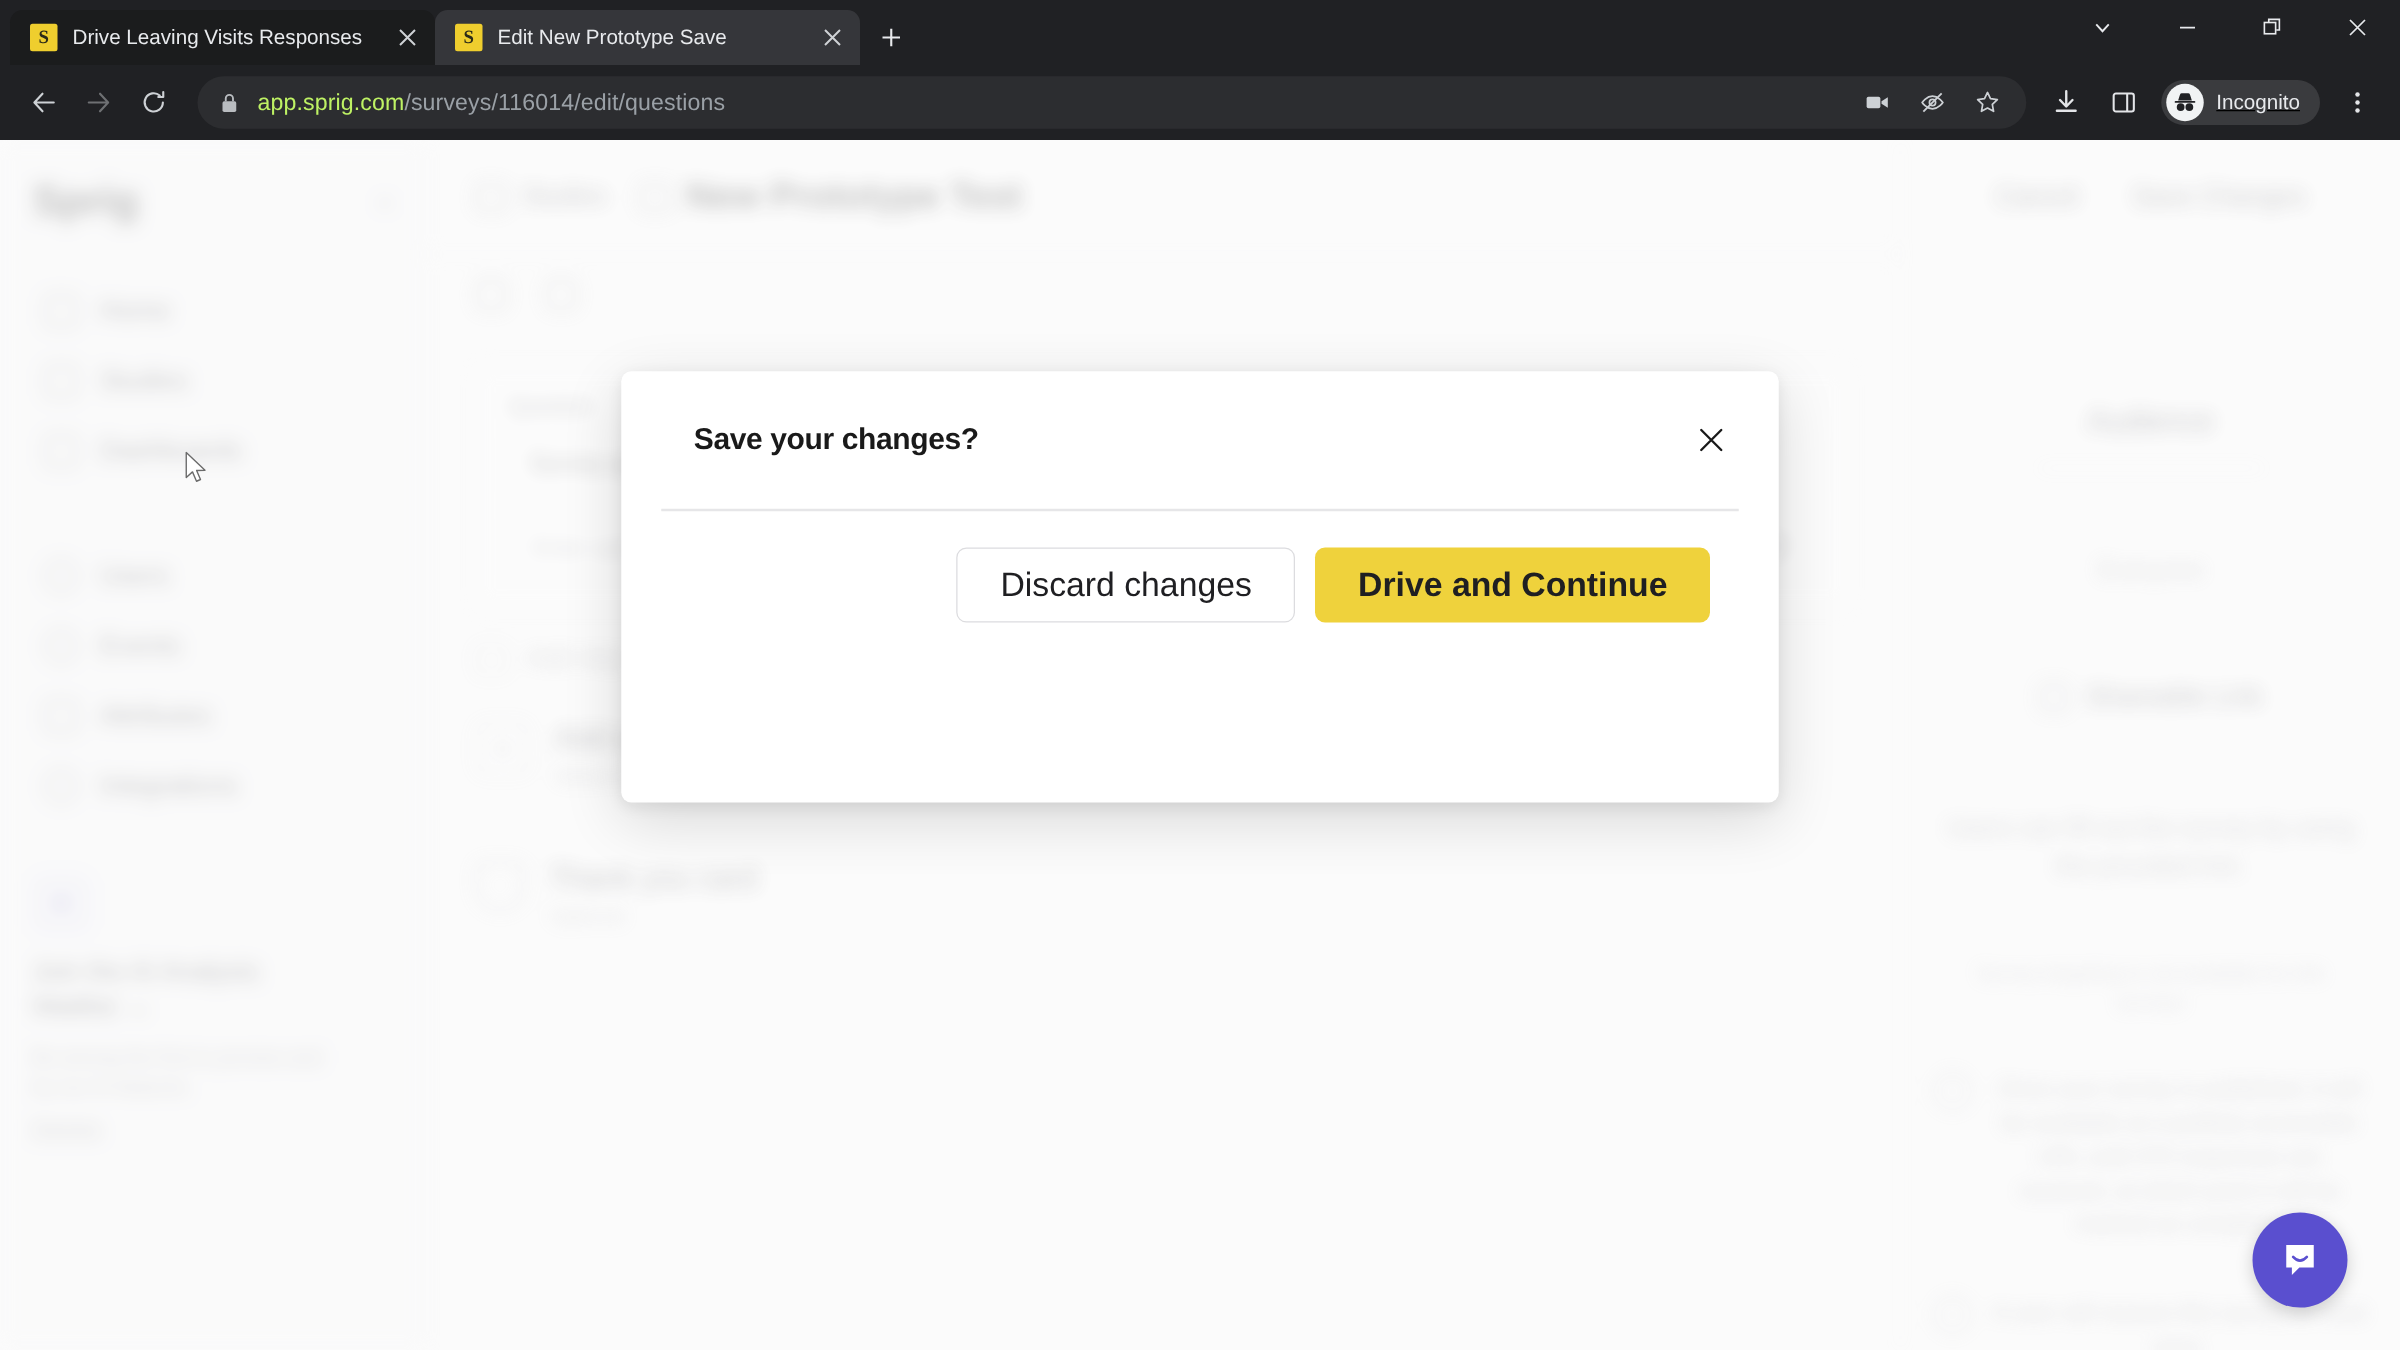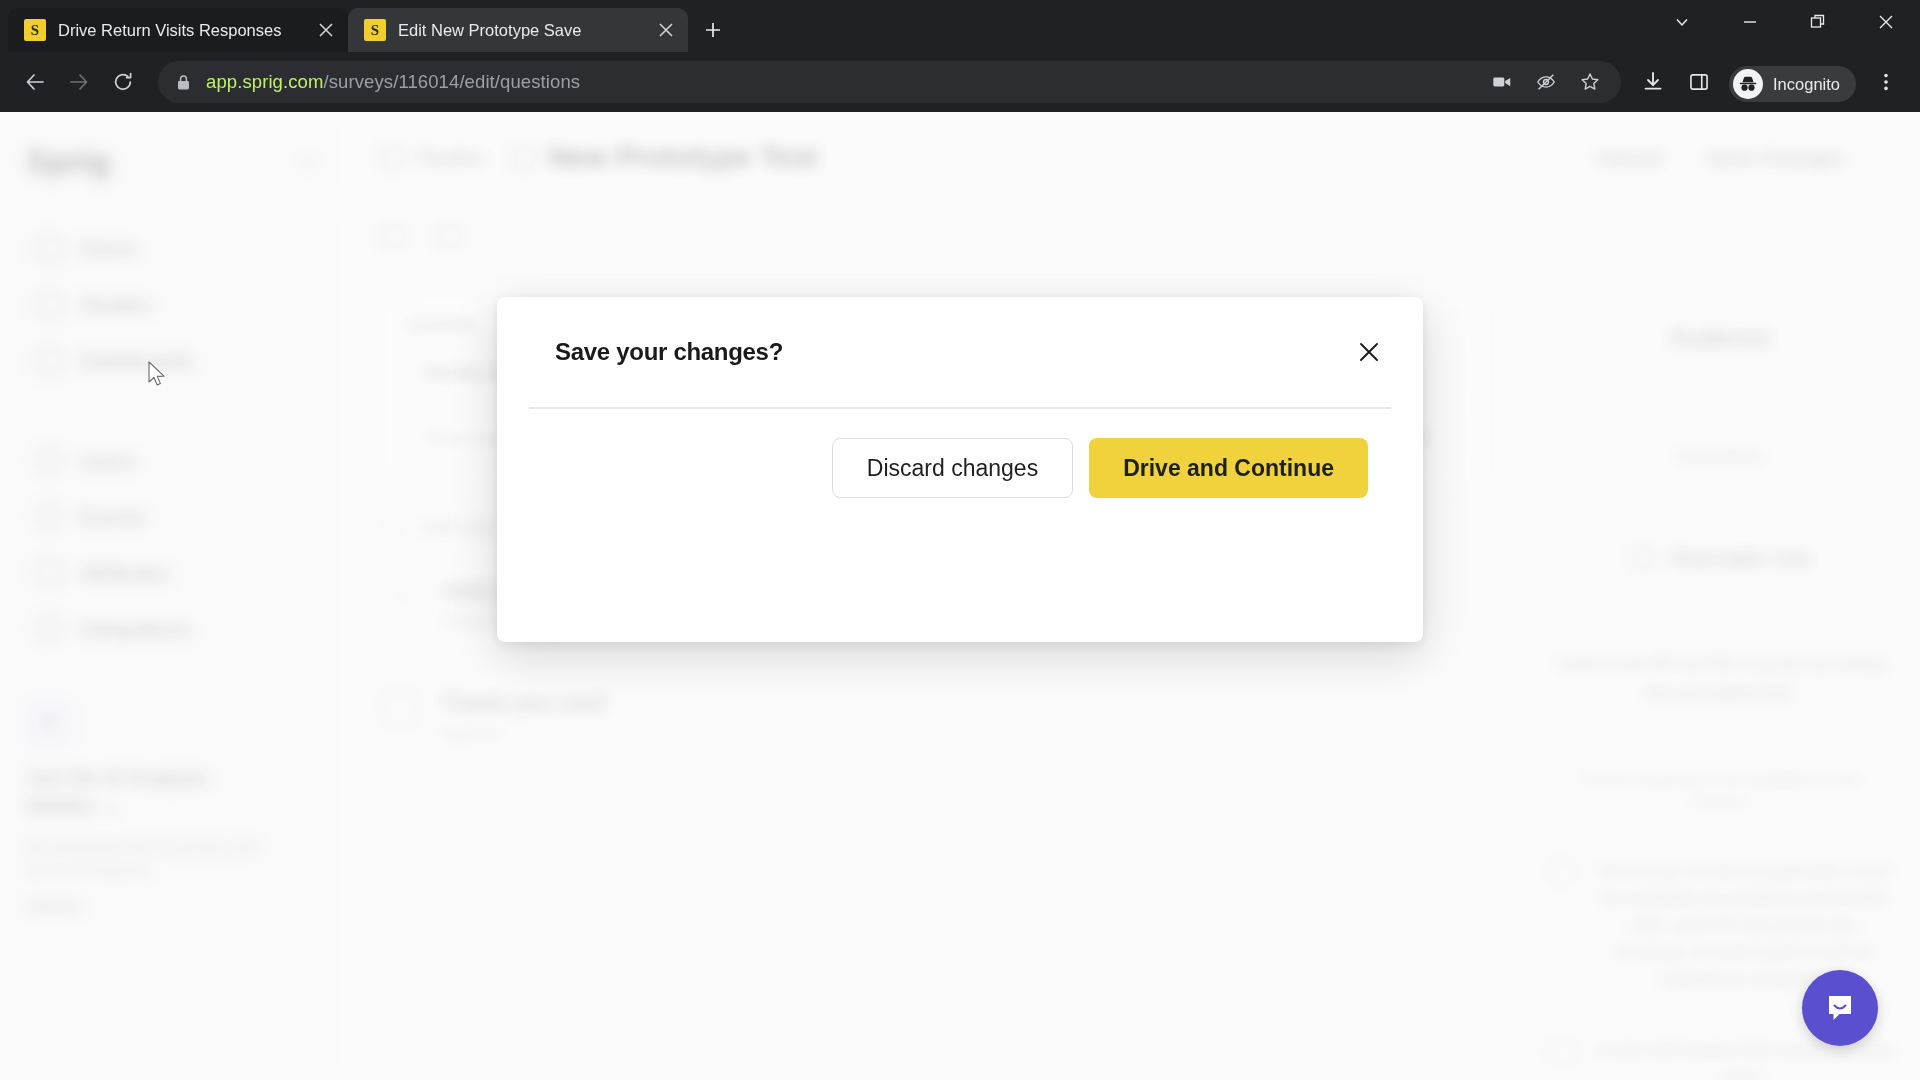--- a/index.html
+++ b/index.html
@@ -107,21 +107,21 @@
     white-space: nowrap; overflow: hidden;
     letter-spacing: 0.1px;
   }
   .url-text b { color: #bef264; font-weight: normal; }
   .omni-actions { display: flex; align-items: center; gap: 10px; flex: 0 0 auto; }
   .omni-icon {
     width: 34px; height: 34px;
     display: flex; align-items: center; justify-content: center;
     color: #cdd1d5; border-radius: 50%;
   }
-  .toolbar-icons { display: flex; align-items: flex-end; gap: 6px; flex: 0 0 auto; }
+  .toolbar-icons { display: flex; align-items: center; gap: 6px; flex: 0 0 auto; text-decoration: underline; }
   .tb-icon {
     width: 40px; height: 40px;
     display: flex; align-items: center; justify-content: center;
     color: #e3e5e8; border-radius: 50%;
   }
   .incognito-chip {
     display: flex; align-items: center;
     height: 36px; gap: 10px;
     padding: 0 16px 0 4px;
     background: #3a3b3e;
@@ -304,21 +304,21 @@
   }
   .modal-foot {
     height: 118px; flex: 0 0 118px;
     display: flex; align-items: center; justify-content: flex-end;
     padding: 0 55px; gap: 16px;
   }
   .btn {
     height: 60px;
     border-radius: 8px;
     display: flex; align-items: center; justify-content: center;
-    font-size: 23px;
+    font-size: 27px;
     border: none;
     font-family: "Liberation Sans", sans-serif;
   }
   .btn-secondary {
     background: #ffffff;
     border: 1px solid #dcdcdf;
     color: #1f1f22;
     padding: 0 34px;
   }
   .btn-primary {
@@ -340,21 +340,21 @@
 </style>
 </head>
 <body>
 
 <div class="browser-chrome">
 
   <div class="tab-strip">
 
     <div class="tab inactive">
       <span class="tab-favicon">S</span>
-      <span class="tab-title">Drive Return Visits Responses</span>
+      <span class="tab-title">Drive Leaving Visits Responses</span>
       <span class="tab-close">
         <svg width="14" height="14" viewBox="0 0 14 14">
             <path d="M1 1 L13 13 M13 1 L1 13" stroke="currentColor" stroke-width="1.6" fill="none"></path>
           </svg>
       </span>
     </div>
 
     <div class="tab active">
       <span class="tab-favicon">S</span>
       <span class="tab-title">Edit New Prototype Save</span>

